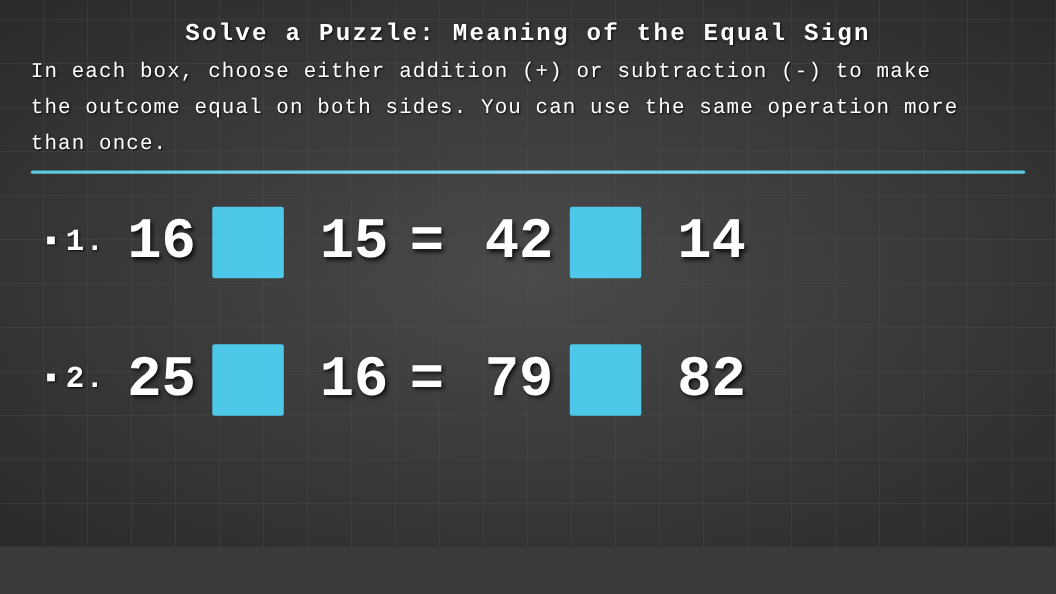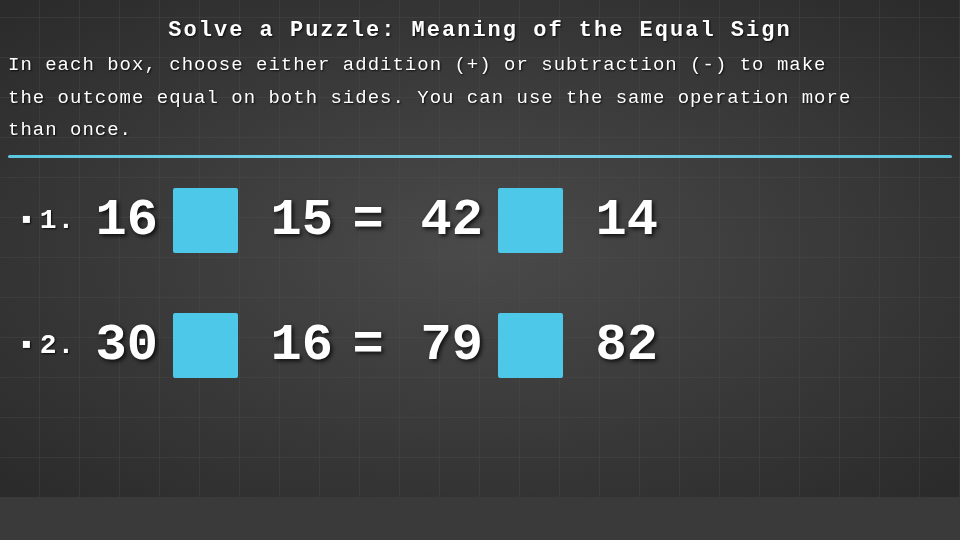--- a/index.html
+++ b/index.html
@@ -29,21 +29,21 @@
         ),
         repeating-linear-gradient(
           90deg,
           transparent,
           transparent 39px,
           rgba(80, 80, 80, 0.3) 39px,
           rgba(80, 80, 80, 0.3) 40px
         ),
         radial-gradient(ellipse at center, #4a4a4a 0%, #2a2a2a 100%);
       position: relative;
-      padding: 18px 8px;
+      padding: 18px 28px;
     }
 
     .title {
       font-size: 22px;
       font-weight: bold;
       color: #ffffff;
       text-align: center;
       letter-spacing: 2px;
       margin-bottom: 8px;
       text-shadow: 1px 1px 2px rgba(0,0,0,0.8);
@@ -148,21 +148,21 @@
     <div class="number">15</div>
     <div class="equals">=</div>
     <div class="number">42</div>
     <div class="operator-box"></div>
     <div class="number">14</div>
   </div>
       <div class="puzzle-row">
     <div class="problem-number">
       <span class="bullet">▪</span>2.
     </div>
-    <div class="number">30</div>
+    <div class="number">25</div>
     <div class="operator-box"></div>
     <div class="number">16</div>
     <div class="equals">=</div>
     <div class="number">79</div>
     <div class="operator-box"></div>
     <div class="number">82</div>
   </div>
     </div>
 
 </div>

